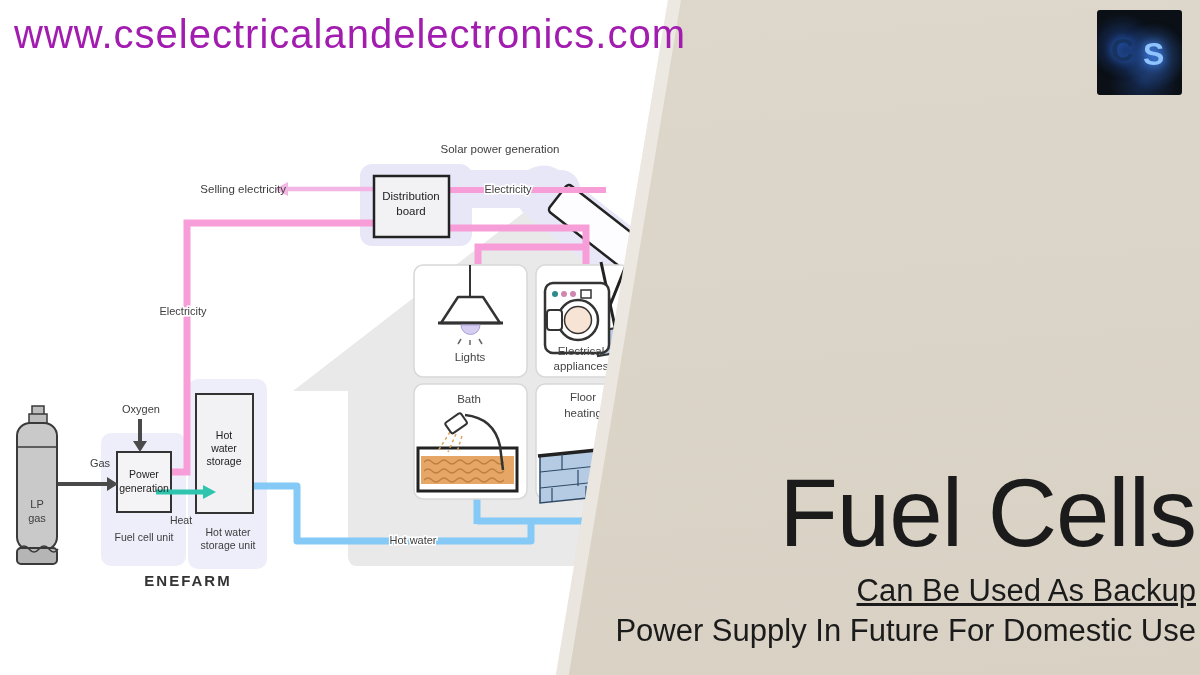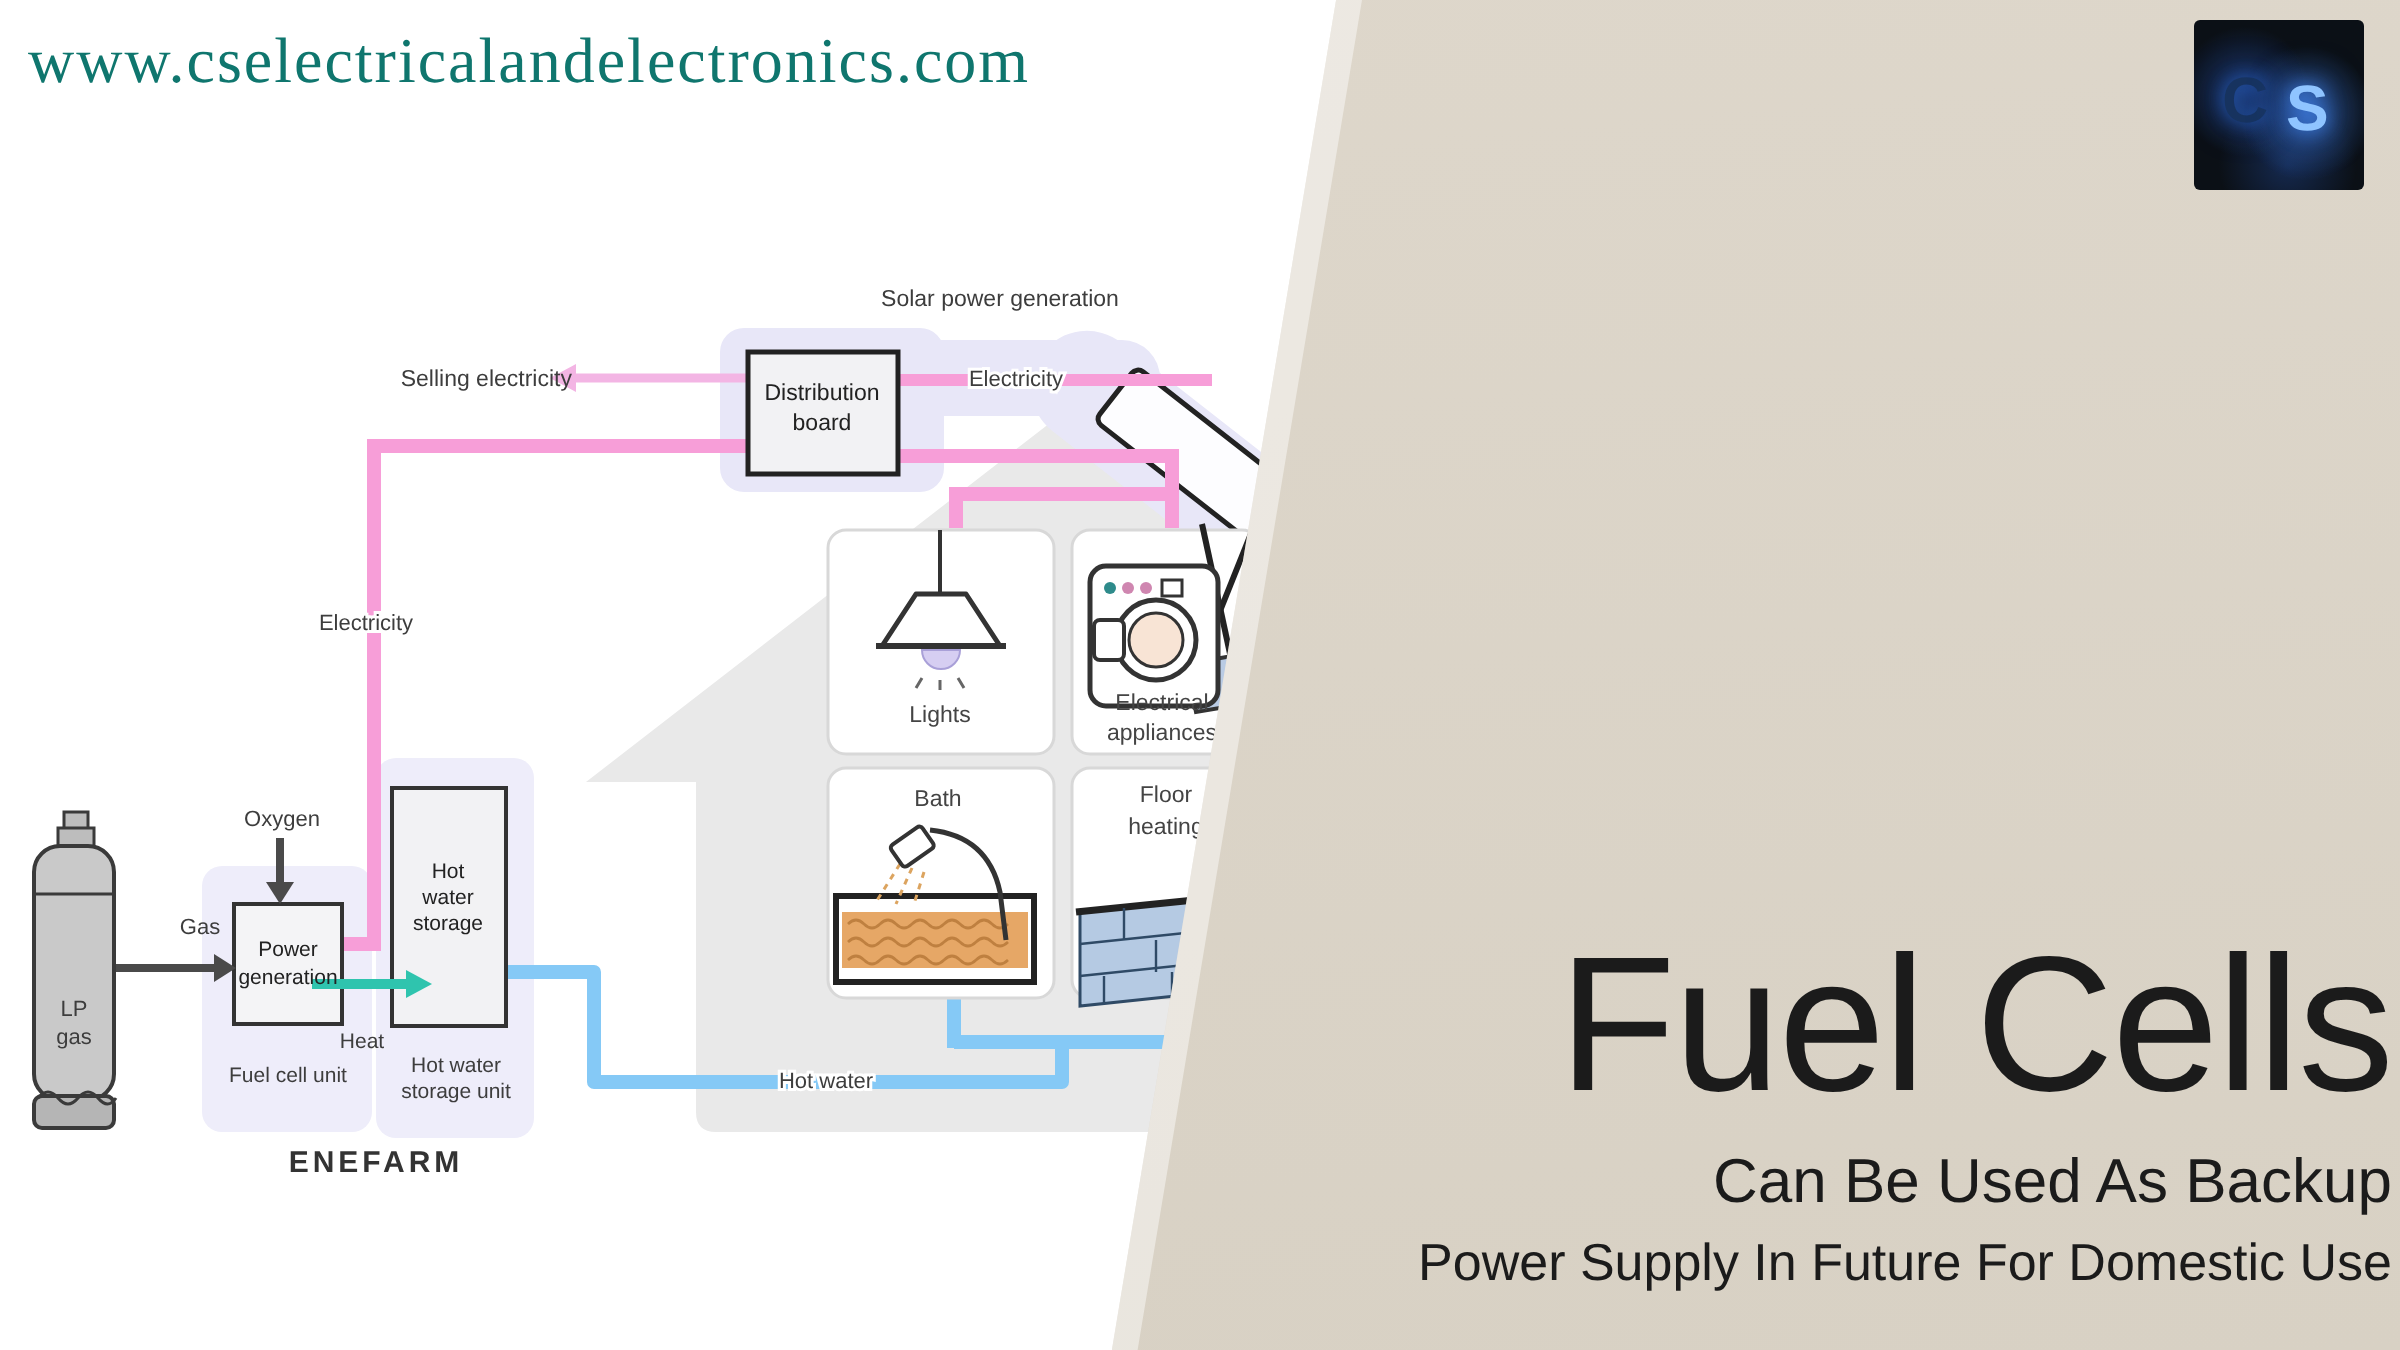--- a/index.html
+++ b/index.html
@@ -3,41 +3,41 @@
 <meta charset="utf-8">
 <style>
   html,body{margin:0;padding:0;}
   body{
     width:1200px;height:675px;position:relative;overflow:hidden;
     background:#ffffff;
     font-family:"Liberation Sans",sans-serif;
   }
   .url-text{
     position:absolute;left:14px;top:12px;
-    font-size:32px;letter-spacing:1px;color:#0f766e;font-weight:400;
-    z-index:6;white-space:nowrap;font-family:Liberation Serif, serif;
+    font-size:40px;letter-spacing:1px;color:#a21caf;font-weight:400;
+    z-index:6;white-space:nowrap;
   }
   svg.diagram{position:absolute;left:0;top:0;z-index:1;}
   .overlay{
     position:absolute;inset:0;z-index:5;
     background:linear-gradient(175deg,#ded7cb 0%,#d8d1c4 100%);
     clip-path:polygon(55.67% 0,100% 0,100% 100%,46.33% 100%);
   }
   .edge-light{
     position:absolute;inset:0;z-index:5;
     background:rgba(255,255,255,.45);
     clip-path:polygon(55.67% 0,56.75% 0,47.4% 100%,46.33% 100%);
   }
   .headline{
     position:absolute;right:0;top:465px;width:100%;z-index:6;
     text-align:right;padding-right:4px;box-sizing:border-box;color:#1b1b1b;
   }
   .headline .title{font-size:96px;line-height:96px;letter-spacing:-1px;font-weight:400;}
-  .headline .sub1{margin-top:10px;font-size:31px;line-height:40px;}
-  .headline .sub2{font-size:26px;line-height:40px;}
+  .headline .sub1{margin-top:10px;font-size:31px;line-height:40px;text-decoration:underline;}
+  .headline .sub2{font-size:31px;line-height:40px;}
   .logo{
     position:absolute;left:1097px;top:10px;width:85px;height:85px;z-index:7;
     border-radius:3px;
     background:
       radial-gradient(circle at 30% 42%, rgba(38,80,170,.55), rgba(0,0,0,0) 42%),
       radial-gradient(circle at 66% 55%, rgba(64,125,230,.5), rgba(0,0,0,0) 46%),
       radial-gradient(circle at 55% 85%, rgba(40,90,190,.35), rgba(0,0,0,0) 40%),
       #0b1016;
     overflow:hidden;
   }

